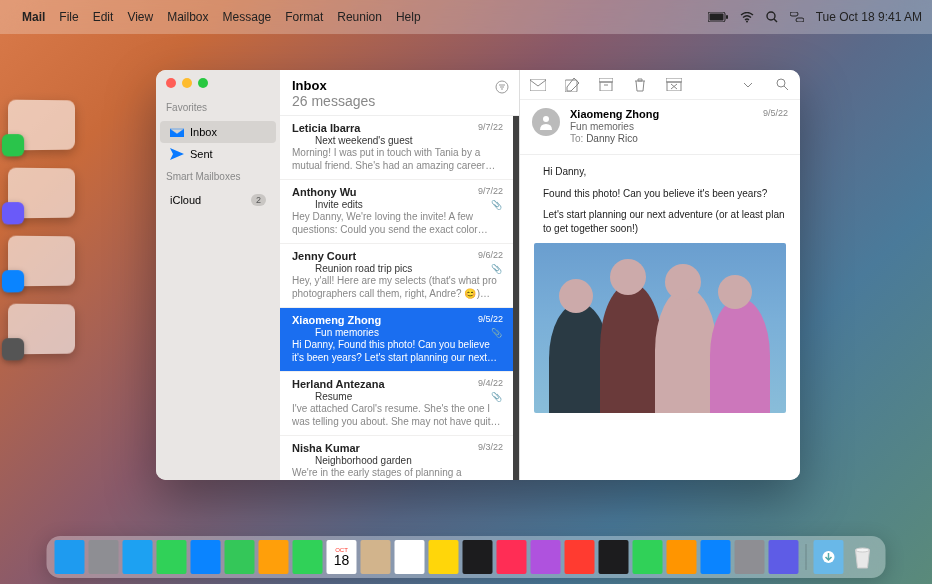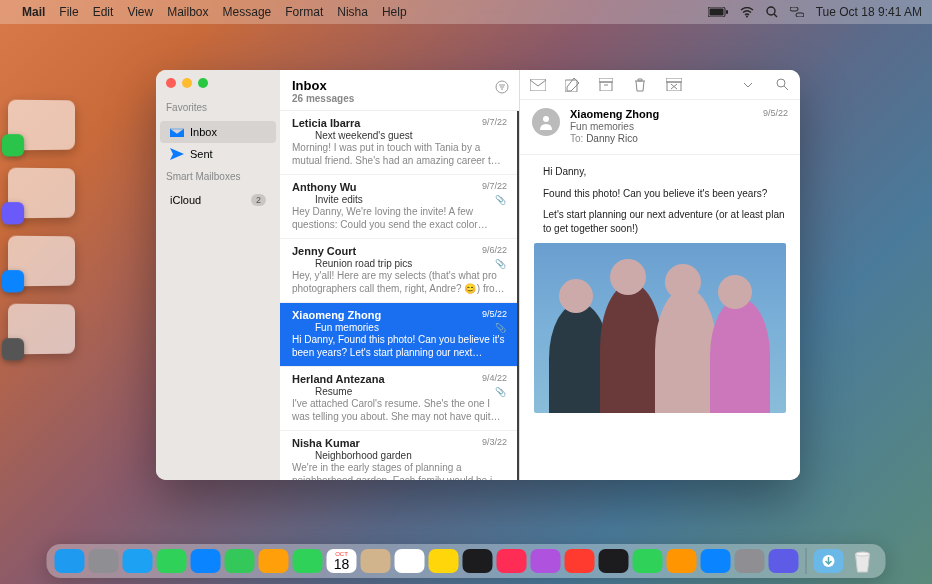--- a/index.html
+++ b/index.html
@@ -1,18 +1,18 @@
 <!DOCTYPE html>
 <html><head>
 <meta charset="utf-8">
 <style>
 * { margin: 0; padding: 0; box-sizing: border-box; font-family: -apple-system, "Helvetica Neue", Arial, sans-serif; }
 body { width: 932px; height: 584px; overflow: hidden; position: relative; background: linear-gradient(135deg,#d97a4a 0%,#c96a3a 15%,#8a5a6a 40%,#5a6a8a 60%,#4a7a9a 75%,#5a8a7a 100%); }
 
-.menubar { height: 24px; background: rgba(255,255,255,0.25); backdrop-filter: blur(20px); display: flex; align-items: center; padding: 0 10px; font-size: 12px; color: #222; }
+.menubar { height: 34px; background: rgba(255,255,255,0.25); backdrop-filter: blur(20px); display: flex; align-items: center; padding: 0 10px; font-size: 12px; color: #222; }
 .menubar .apple { font-size: 14px; margin-right: 12px; }
 .menubar .menu-item { margin-right: 14px; cursor: default; }
 .menubar .spacer { flex: 1; }
 .menubar .status { margin-left: 12px; display: inline-flex; align-items: center; }
 
 .stage { position: absolute; left: 8px; top: 100px; width: 72px; display: flex; flex-direction: column; gap: 18px; }
 .stage .thumb { width: 68px; height: 50px; border-radius: 8px; background: rgba(255,255,255,0.6); position: relative; box-shadow: 0 4px 12px rgba(0,0,0,0.25); transform: perspective(400px) rotateY(10deg); }
 .stage .thumb .badge { width: 22px; height: 22px; border-radius: 6px; position: absolute; left: -6px; bottom: -6px; box-shadow: 0 2px 6px rgba(0,0,0,0.3); }
 .b-green { background:#2ac44b; } .b-purple { background:#6a5af9; } .b-blue { background:#0a84ff; } .b-gray { background:#555; }
 
@@ -22,23 +22,23 @@
 .traffic span { width:10px; height:10px; border-radius:50%; }
 .tl-r{background:#ff5f57;} .tl-y{background:#febc2e;} .tl-g{background:#28c840;}
 .sb-section { color:#888; font-size:10px; padding:6px 10px 8px; }
 .sb-item { display:flex; align-items:center; gap:6px; padding:4px 10px; border-radius:4px; margin:0 4px; }
 .sb-item.selected { background:#d6d3d0; }
 .sb-item .icn { width:14px; height:14px; display:inline-flex; align-items:center; justify-content:center; }
 .sb-badge { margin-left:auto; background:#c9c6c3; color:#555; font-size:9px; padding:1px 5px; border-radius:8px; }
 .msglist { width:240px; background:#fff; border-right:1px solid #ddd; display:flex; flex-direction:column; }
 .list-header { padding:8px 12px 6px; border-bottom:1px solid #eee; position:relative; }
 .list-header h1 { font-size:13px; font-weight:600; }
-.list-header .sub { font-size:10px; color:#888;font-weight:bold; }
+.list-header .sub { font-size:14px; color:#888; }
 .filter-icon { position:absolute; right:10px; top:10px; color:#888; }
-.messages { flex:1; overflow:hidden; border-right: 2px solid #404040; }
+.messages { flex:1; overflow:hidden; border-right: 6px solid #404040; }
 .msg { padding:6px 12px 7px; border-bottom:1px solid #f0efee; font-size:10px; position:relative; }
 .msg .from { font-weight:600; font-size:11px; color:#222; }
 .msg .date { position:absolute; right:10px; top:6px; font-size:9px; color:#888; }
 .msg .subj { color:#333; margin-top:1px;padding-left:23px; }
 .msg .prev { color:#888; line-height:1.25; margin-top:1px; display:-webkit-box; -webkit-line-clamp:2; -webkit-box-orient:vertical; overflow:hidden; }
 .msg .attach { position:absolute; right:10px; top:20px; color:#999; font-size:9px; }
 .msg.selected { background:#1a6ef0; color:#fff; }
 .msg.selected .from, .msg.selected .subj, .msg.selected .prev, .msg.selected .date, .msg.selected .attach { color:#fff; }
 .reader { flex:1; display:flex; flex-direction:column; background:#fff; }
 .toolbar { height:30px; display:flex; align-items:center; padding:0 10px; gap:18px; border-bottom:1px solid #eee; color:#777; }
@@ -60,37 +60,37 @@
 .p2{left:26%; width:62px; height:130px; background:#6a3a3a;}
 .p3{left:48%; width:62px; height:125px; background:#caa;}
 .p4{left:70%; width:60px; height:115px; background:#c7b;}
 .photo .h { position:absolute; border-radius:50%; background:#caa; }
 .h1{left:10%; bottom:100px; width:34px; height:34px; background:#5a3a2a;}
 .h2{left:30%; bottom:118px; width:36px; height:36px; background:#2a1a1a;}
 .h3{left:52%; bottom:113px; width:36px; height:36px; background:#3a5aa0;}
 .h4{left:73%; bottom:104px; width:34px; height:34px; background:#3a2a1a;}
 
 .dock { position:absolute; bottom:6px; left:50%; transform:translateX(-50%); background:rgba(255,255,255,0.3); backdrop-filter:blur(20px); border-radius:14px; padding:4px 8px; display:flex; align-items:center; gap:4px; box-shadow:0 4px 20px rgba(0,0,0,0.2); }
-.dock .app { width:30px; height:24px; border-radius:7px; display:flex; align-items:center; justify-content:center; font-size:15px; color:#fff; }
+.dock .app { width:30px; height:34px; border-radius:2px; display:flex; align-items:center; justify-content:center; font-size:15px; color:#fff; }
 .dock .sep { width:1px; height:26px; background:rgba(0,0,0,0.2); margin:0 3px; }
 svg { display:block; }
 </style>
 </head>
 <body>
 
 <div class="menubar">
   <span class="apple"></span>
   <span class="menu-item" style="font-weight:600">Mail</span>
   <span class="menu-item">File</span>
   <span class="menu-item">Edit</span>
   <span class="menu-item">View</span>
   <span class="menu-item">Mailbox</span>
   <span class="menu-item">Message</span>
   <span class="menu-item">Format</span>
-  <span class="menu-item">Nisha</span>
+  <span class="menu-item">Reunion</span>
   <span class="menu-item">Help</span>
   <span class="spacer"></span>
   <span class="status">
       <svg width="20" height="10" viewBox="0 0 20 10">
         <rect x="0" y="0" width="17" height="10" rx="2" fill="none" stroke="#222"></rect>
         <rect x="1.5" y="1.5" width="14" height="7" rx="1" fill="#222"></rect>
         <rect x="18" y="3" width="2" height="4" rx="1" fill="#222"></rect>
       </svg>
     </span>
   <span class="status">

